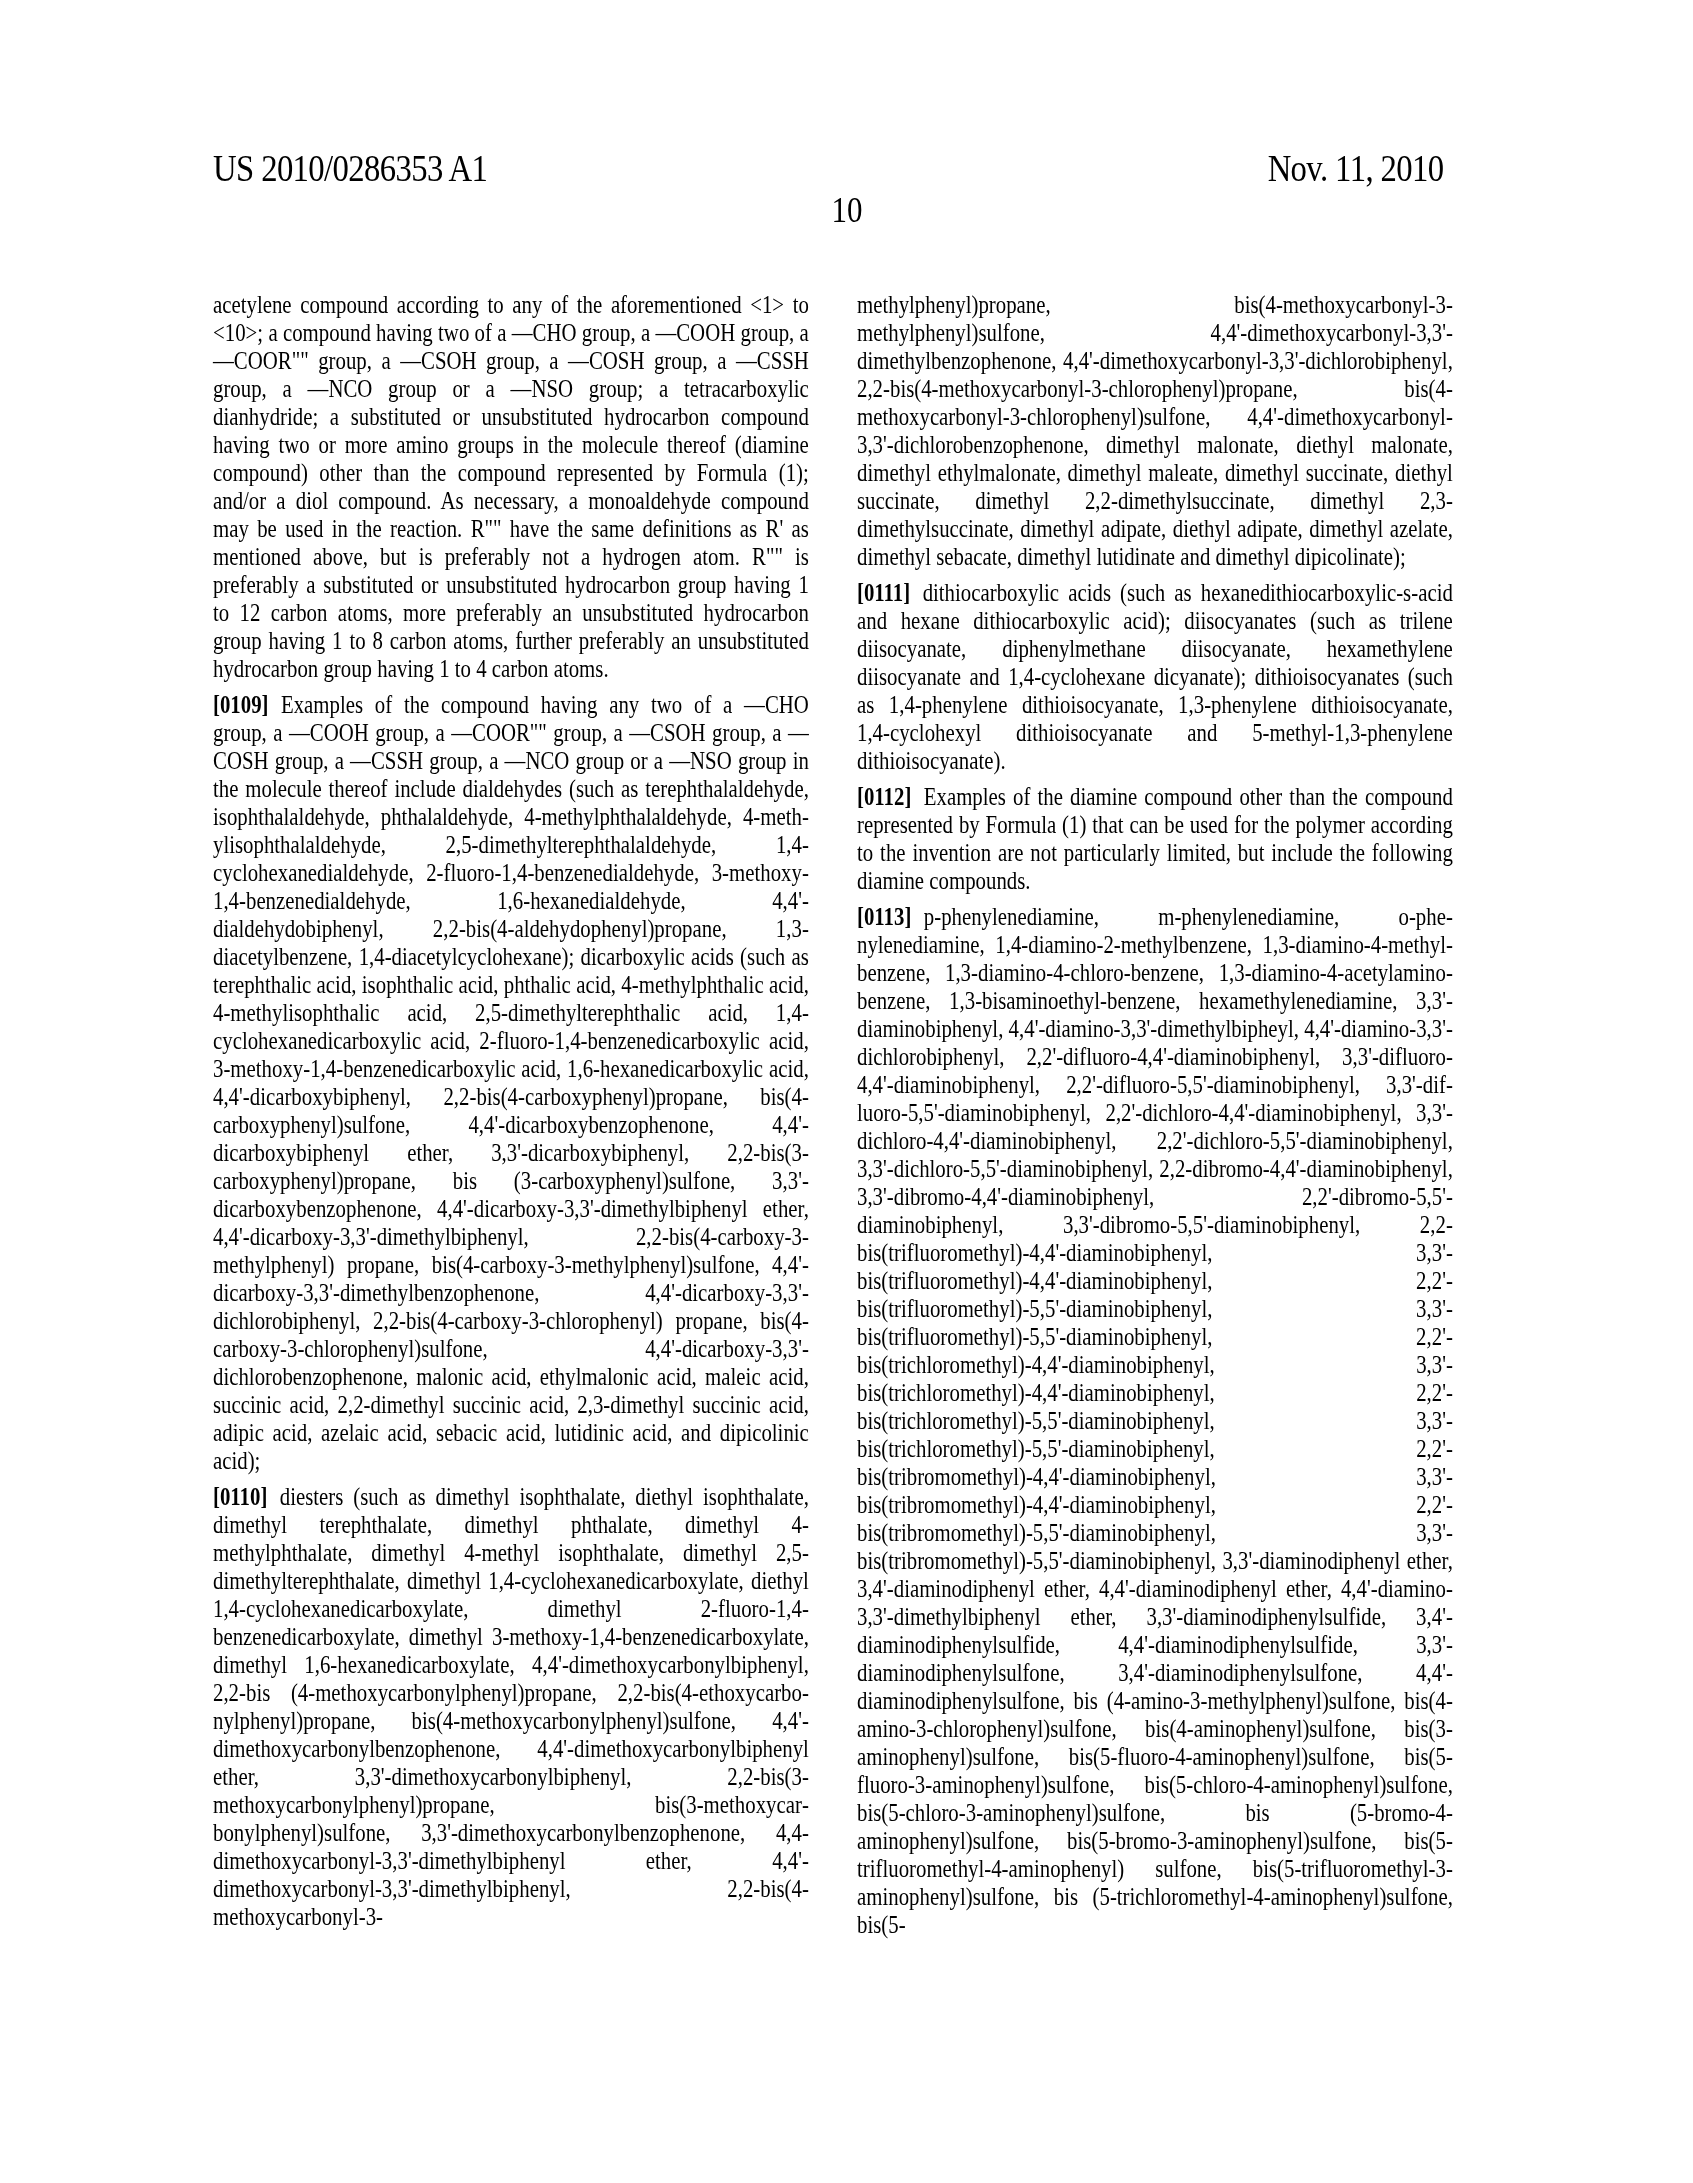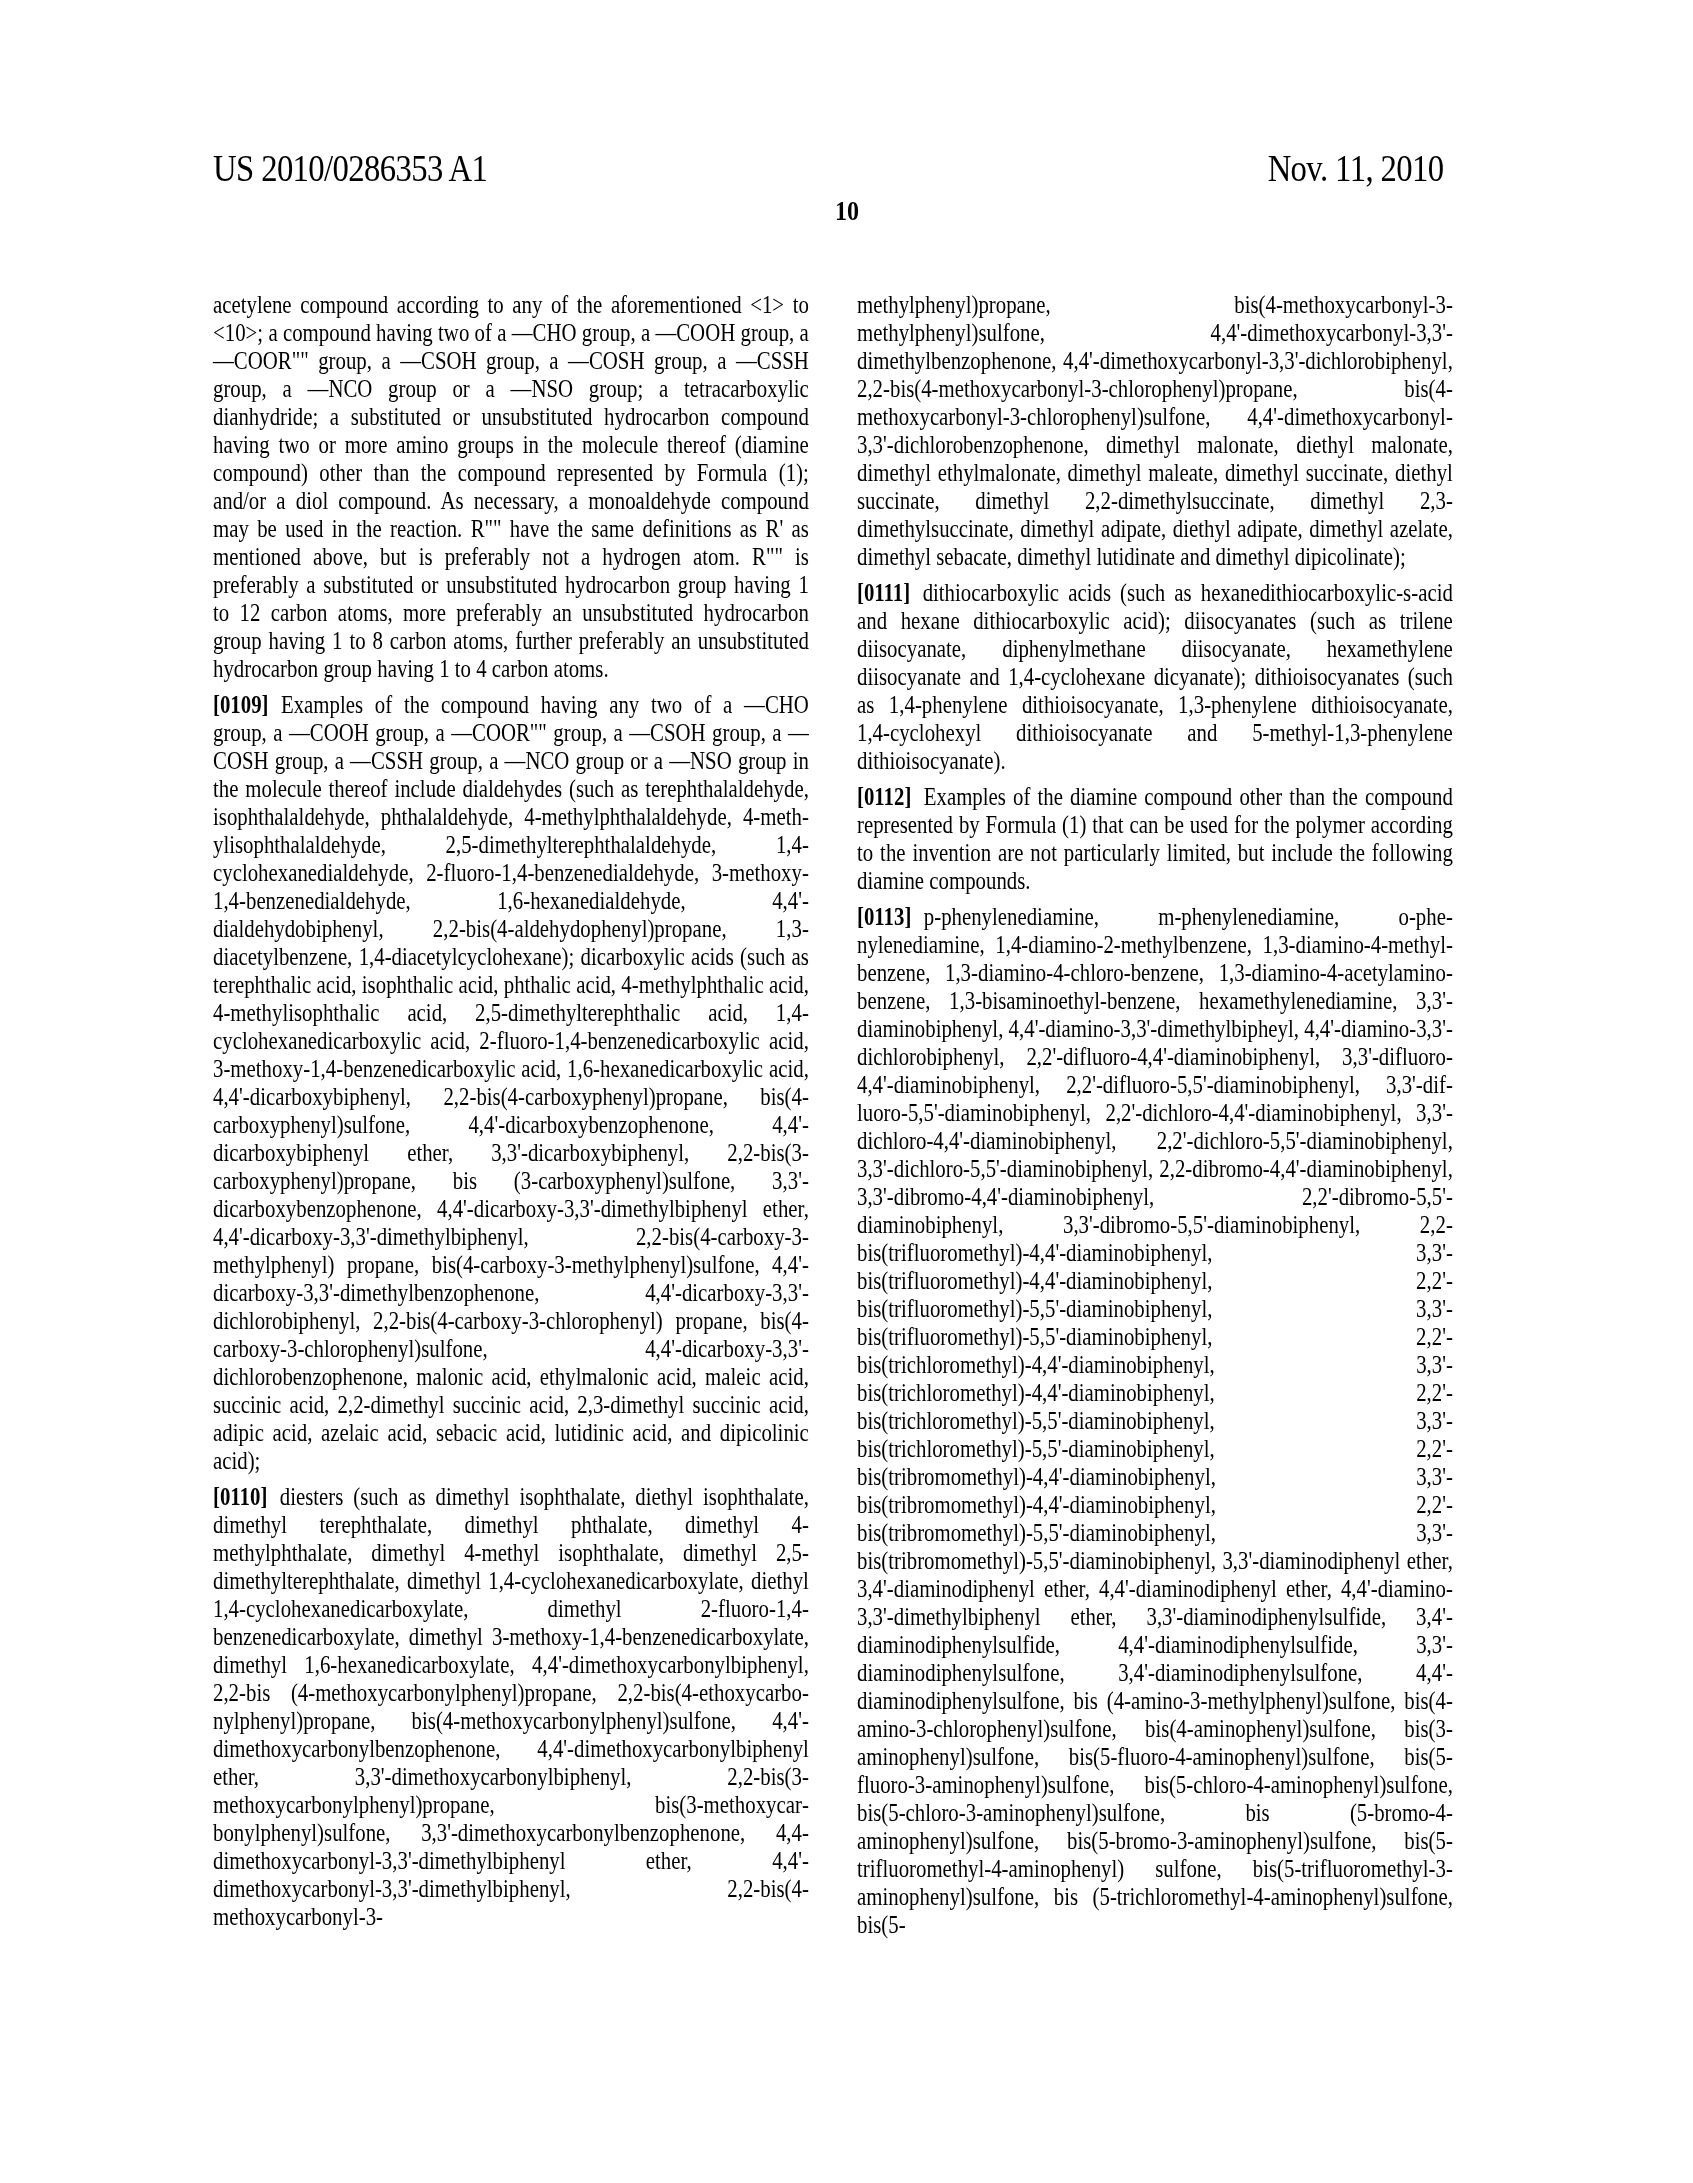--- a/index.html
+++ b/index.html
@@ -2,21 +2,21 @@
 <html style="font-size:10.6px"><head>
 <meta charset="utf-8">
 <style>
   html, body { margin: 0; padding: 0; background: #ffffff; }
   body { width: 1694px; height: 2183px; position: relative; overflow: hidden;
          font-family: "Liberation Serif", "DejaVu Serif", serif; color: #000; }
   .hdr { position: absolute; top: 147px; font-size: 38px; line-height: 42px; letter-spacing: -0.7px; }
   .hdr.left { left: 213px; transform: scaleX(0.86); transform-origin: left top; }
   .hdr.right { right: 251px; transform: scaleX(0.86); transform-origin: right top; }
   .pagenum { position: absolute; top: 192px; left: 0; width: 1694px; text-align: center;
-             font-size: 28px; line-height: 37px; font-weight: bold; }
+             font-size: 36px; line-height: 37px; }
   .pagenum span { display: inline-block; transform: scaleX(0.86); }
   .col { position: absolute; top: 291px; width: 701px; transform: scaleX(0.85);
          transform-origin: left top; font-size: 24.5px; line-height: 28px;
          text-align: justify; hyphens: manual; }
   .col.left { left: 213px; }
   .col.right { left: 857px; }
   .para { margin: 0 0 8px 0; }
   .pnum { font-weight: bold; margin-right: 14.6px; }
 </style>
 </head>

